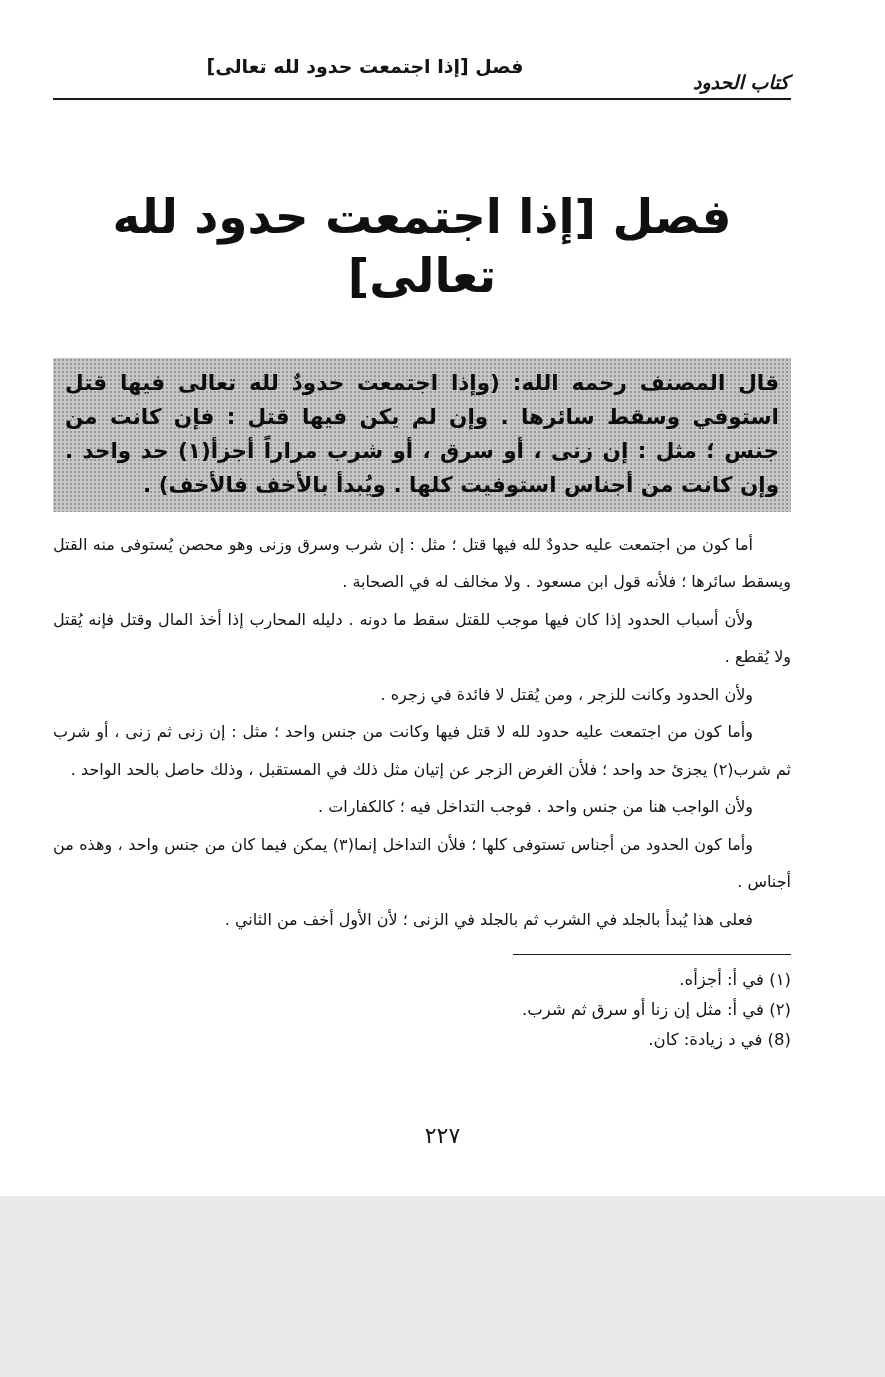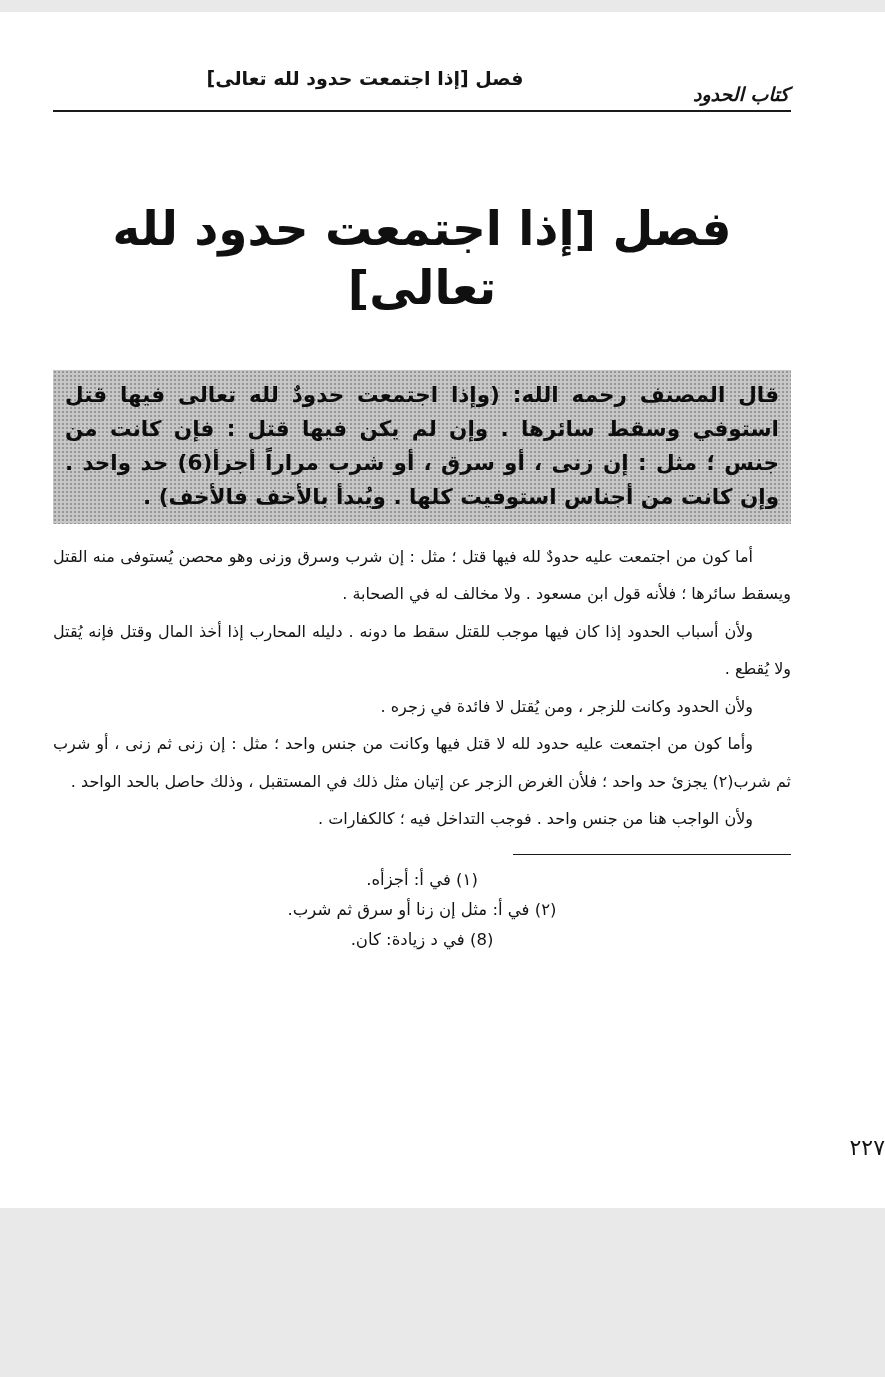--- a/index.html
+++ b/index.html
@@ -4,21 +4,21 @@
 <style>
   html, body {
     margin: 0;
     padding: 0;
     background: #e9e9e9;
   }
   .page {
     position: relative;
     width: 885px;
     height: 1196px;
-    margin: 12px auto;
+    margin: 0 auto;
     background: #ffffff;
     color: #141414;
     font-family: "DejaVu Sans", sans-serif;
     direction: rtl;
     box-sizing: border-box;
     padding: 55px 94px 0 53px;
     overflow: hidden;
   }
 
   
@@ -87,56 +87,59 @@
   
   .footnote-rule {
     width: 278px;
     border: none;
     border-top: 1.5px solid #1a1a1a;
     margin: 16px 0 10px 0; 
   }
   .footnotes {
     font-size: 16.5px;
     line-height: 30px;
-    text-align: center;
+    text-align: right;
   }
   .footnotes p { margin: 0; }
 
   
   .page-number {
     position: absolute;
     left: 0;
     right: 0;
     bottom: 48px;
+    text-align: center;
     font-size: 22px;
     letter-spacing: 2px;
   }
 </style>
 </head>
 <body>
 
 <div class="page">
 
   <header class="running-head">
     <span class="head-center">فصل [إذا اجتمعت حدود لله تعالى]</span>
     <span class="head-right">كتاب الحدود</span>
   </header>
 
   <hr class="head-rule">
 
   <h1 class="main-title">فصل [إذا اجتمعت حدود لله تعالى]</h1>
 
-  <div class="matn">قال المصنف رحمه الله: (وإذا اجتمعت حدودٌ لله تعالى فيها قتل استوفي وسقط سائرها . وإن لم يكن فيها قتل : فإن كانت من جنس ؛ مثل : إن زنى ، أو سرق ، أو شرب مراراً أجزأ(6) حد واحد . وإن كانت من أجناس استوفيت كلها . ويُبدأ بالأخف فالأخف) .</div>
+  <div class="matn">قال المصنف رحمه الله: (وإذا اجتمعت حدودٌ لله تعالى فيها قتل استوفي وسقط سائرها . وإن لم يكن فيها قتل : فإن كانت من جنس ؛ مثل : إن زنى ، أو سرق ، أو شرب مراراً أجزأ(١) حد واحد . وإن كانت من أجناس استوفيت كلها . ويُبدأ بالأخف فالأخف) .</div>
 
   <section class="body-text">
     <p>أما كون من اجتمعت عليه حدودٌ لله فيها قتل ؛ مثل : إن شرب وسرق وزنى وهو محصن يُستوفى منه القتل ويسقط سائرها ؛ فلأنه قول ابن مسعود . ولا مخالف له في الصحابة .</p>
     <p>ولأن أسباب الحدود إذا كان فيها موجب للقتل سقط ما دونه . دليله المحارب إذا أخذ المال وقتل فإنه يُقتل ولا يُقطع .</p>
     <p>ولأن الحدود وكانت للزجر ، ومن يُقتل لا فائدة في زجره .</p>
     <p>وأما كون من اجتمعت عليه حدود لله لا قتل فيها وكانت من جنس واحد ؛ مثل : إن زنى ثم زنى ، أو شرب ثم شرب(٢) يجزئ حد واحد ؛ فلأن الغرض الزجر عن إتيان مثل ذلك في المستقبل ، وذلك حاصل بالحد الواحد .</p>
     <p>ولأن الواجب هنا من جنس واحد . فوجب التداخل فيه ؛ كالكفارات .</p>
+    <p>وأما كون الحدود من أجناس تستوفى كلها ؛ فلأن التداخل إنما(٣) يمكن فيما كان من جنس واحد ، وهذه من أجناس .</p>
+    <p>فعلى هذا يُبدأ بالجلد في الشرب ثم بالجلد في الزنى ؛ لأن الأول أخف من الثاني .</p>
   </section>
 
   <hr class="footnote-rule">
 
   <section class="footnotes">
     <p>(١) في أ: أجزأه.</p>
     <p>(٢) في أ: مثل إن زنا أو سرق ثم شرب.</p>
     <p>(8) في د زيادة: كان.</p>
   </section>
 

